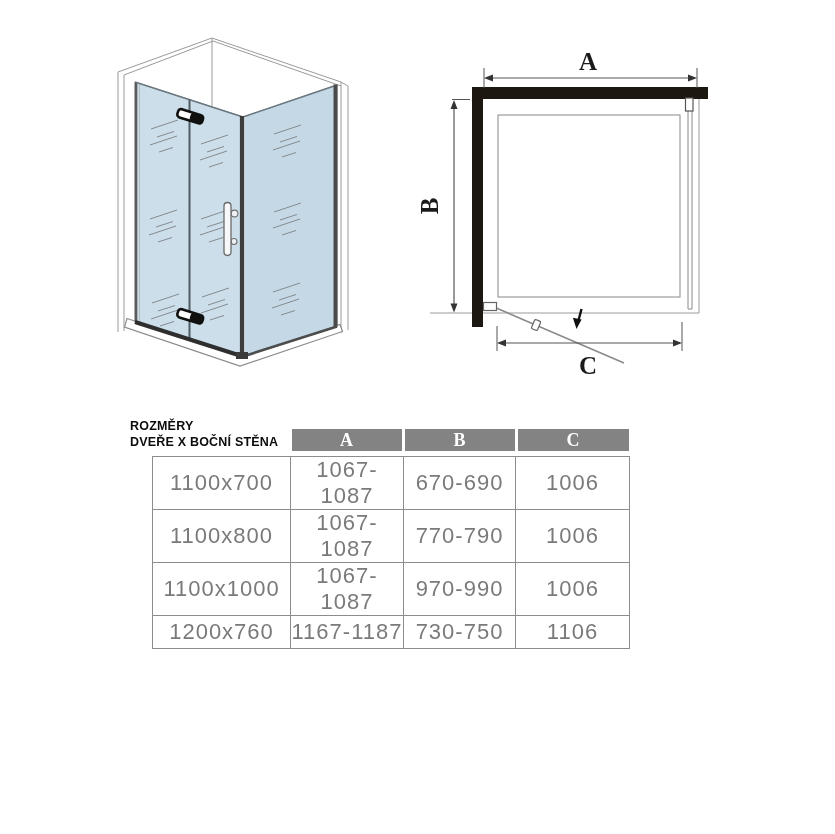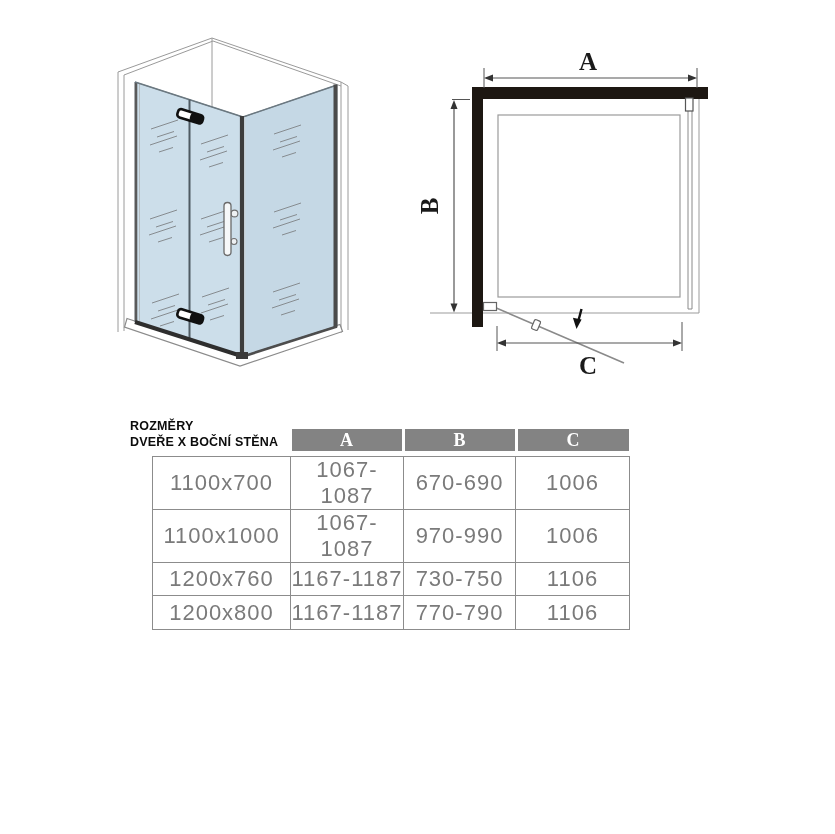--- a/index.html
+++ b/index.html
@@ -174,33 +174,33 @@
         <col class="c4">
     </colgroup>
     <tbody>
         <tr>
           <td>1100x700</td>
           <td>1067-1087</td>
           <td>670-690</td>
           <td>1006</td>
         </tr>
         <tr>
+          <td>1100x800</td>
+          <td>1067-1087</td>
+          <td>770-790</td>
+          <td>1006</td>
+        </tr>
+        <tr>
           <td>1100x1000</td>
           <td>1067-1087</td>
           <td>970-990</td>
           <td>1006</td>
         </tr>
         <tr>
           <td>1200x760</td>
           <td>1167-1187</td>
           <td>730-750</td>
           <td>1106</td>
         </tr>
-        <tr>
-          <td>1200x800</td>
-          <td>1167-1187</td>
-          <td>770-790</td>
-          <td>1106</td>
-        </tr>
       </tbody>
   </table>
 
 </div>
 
 </body></html>

